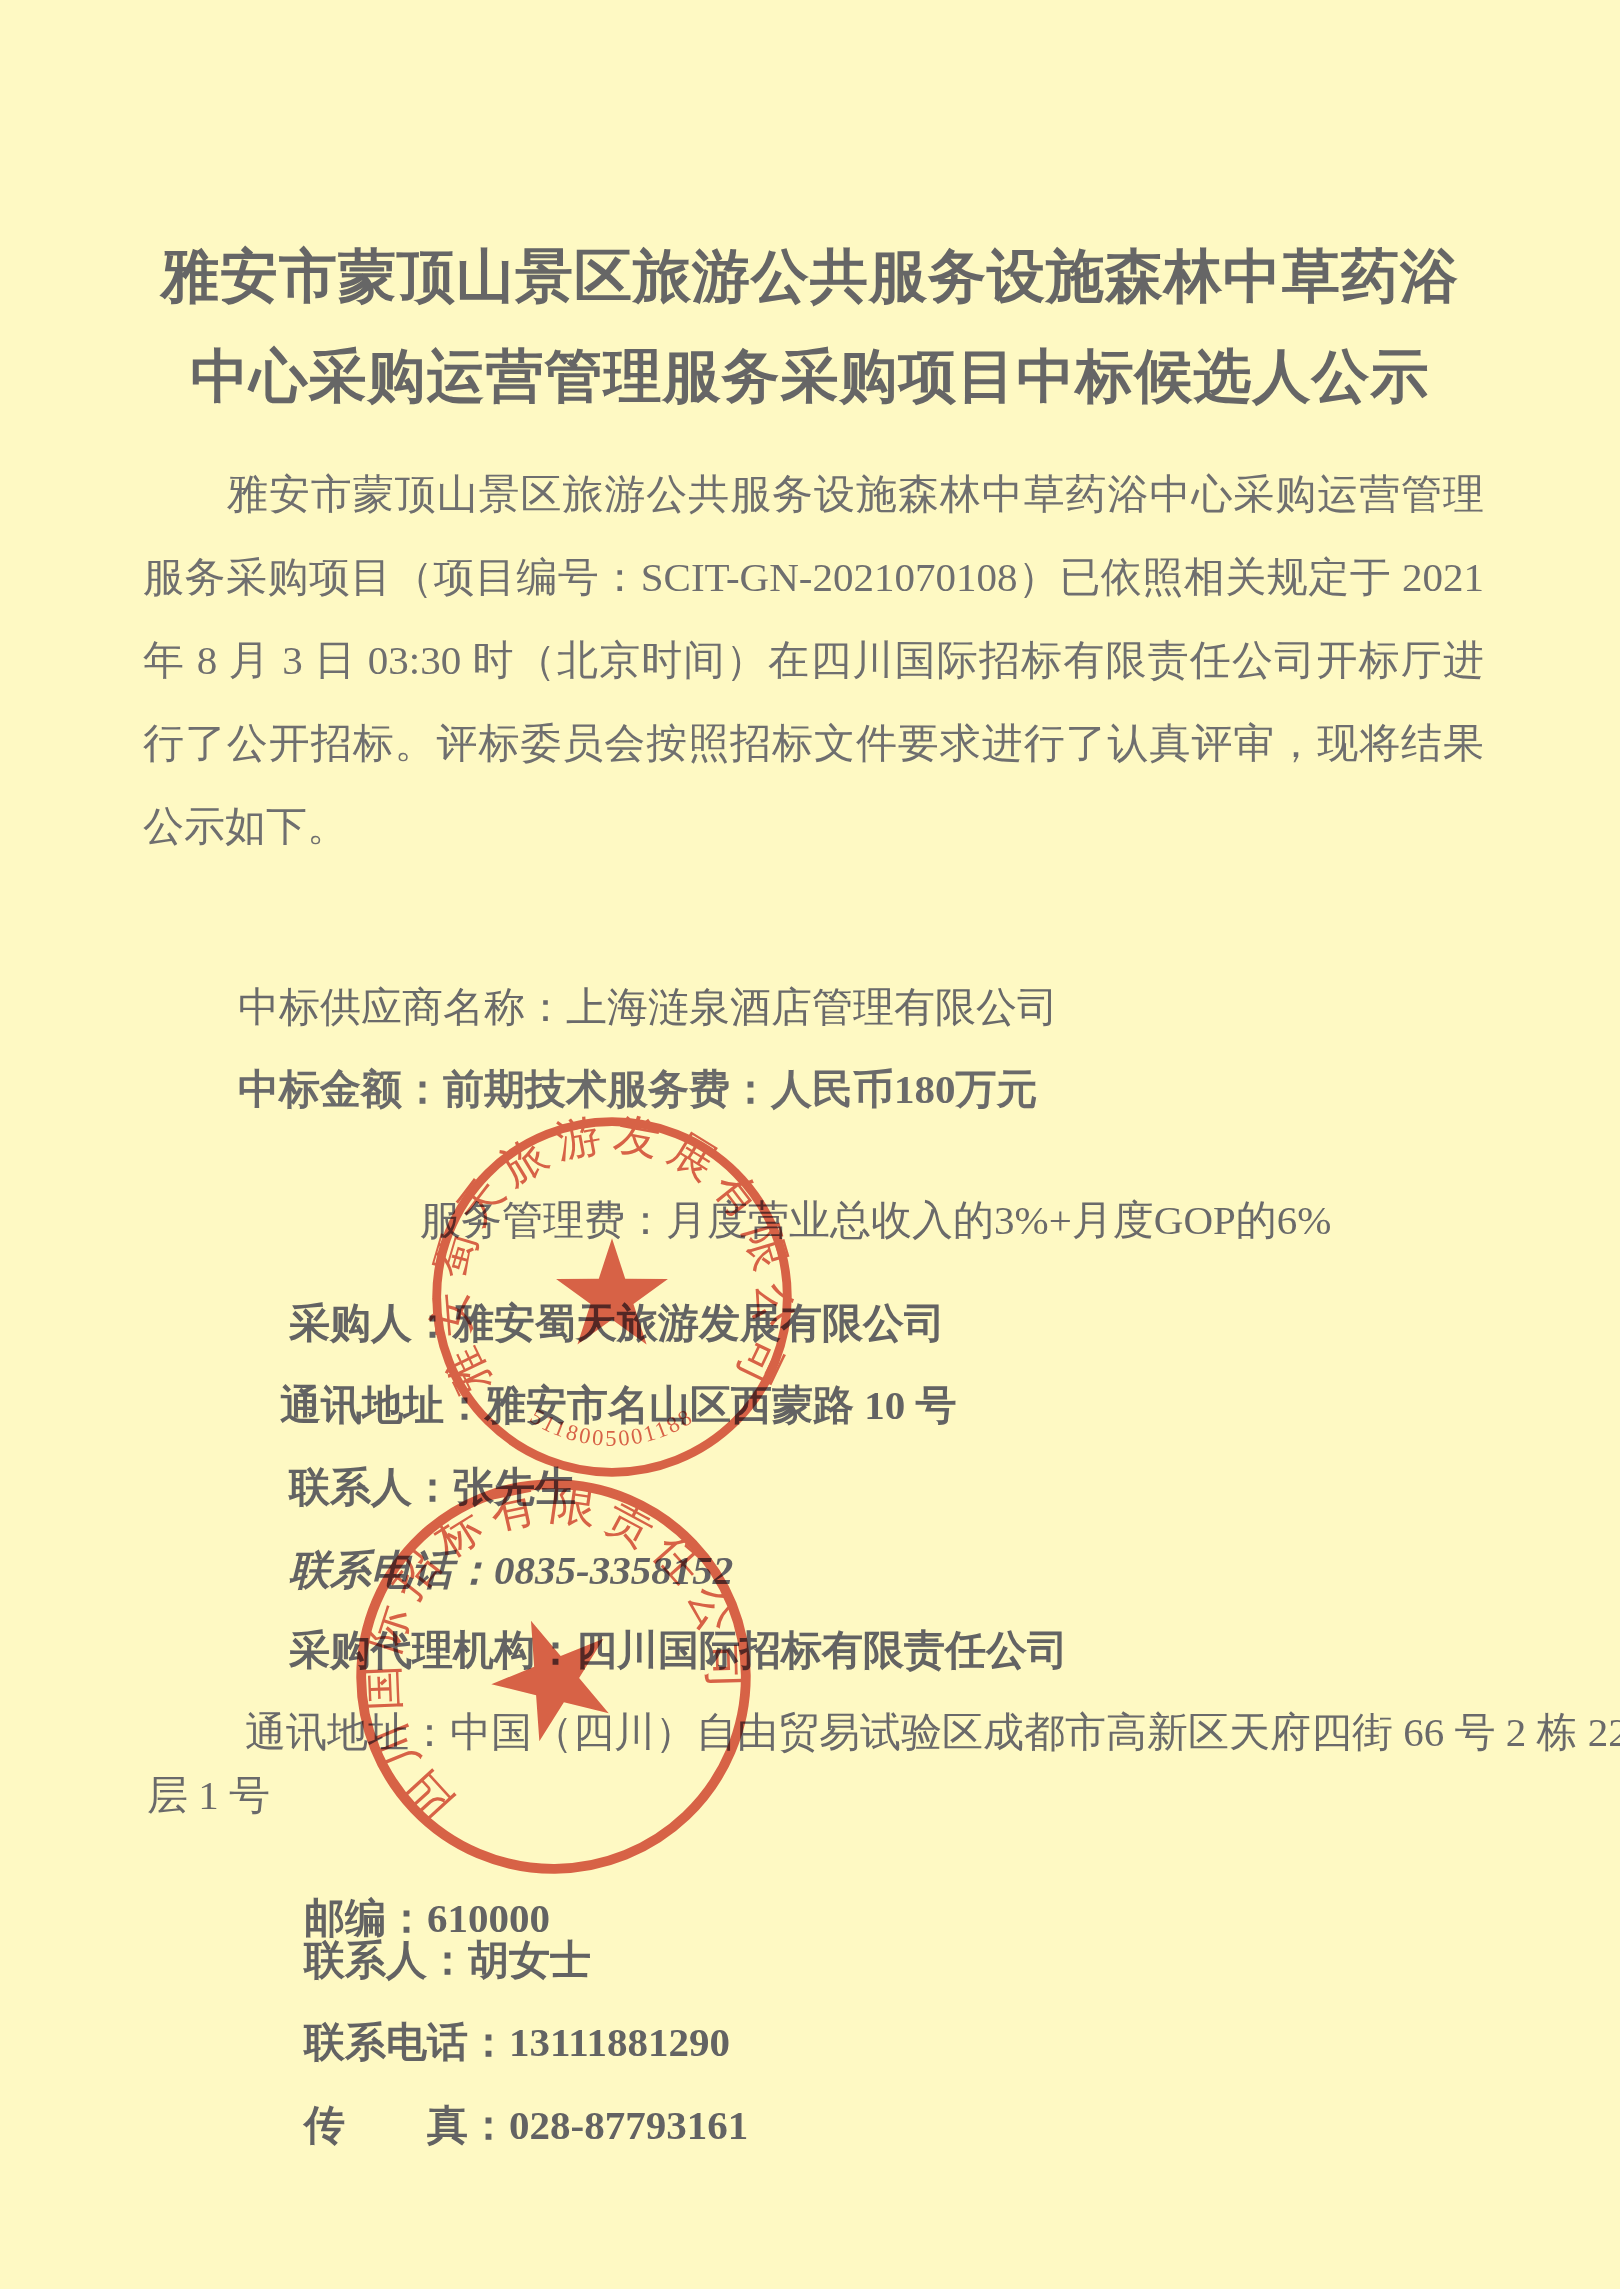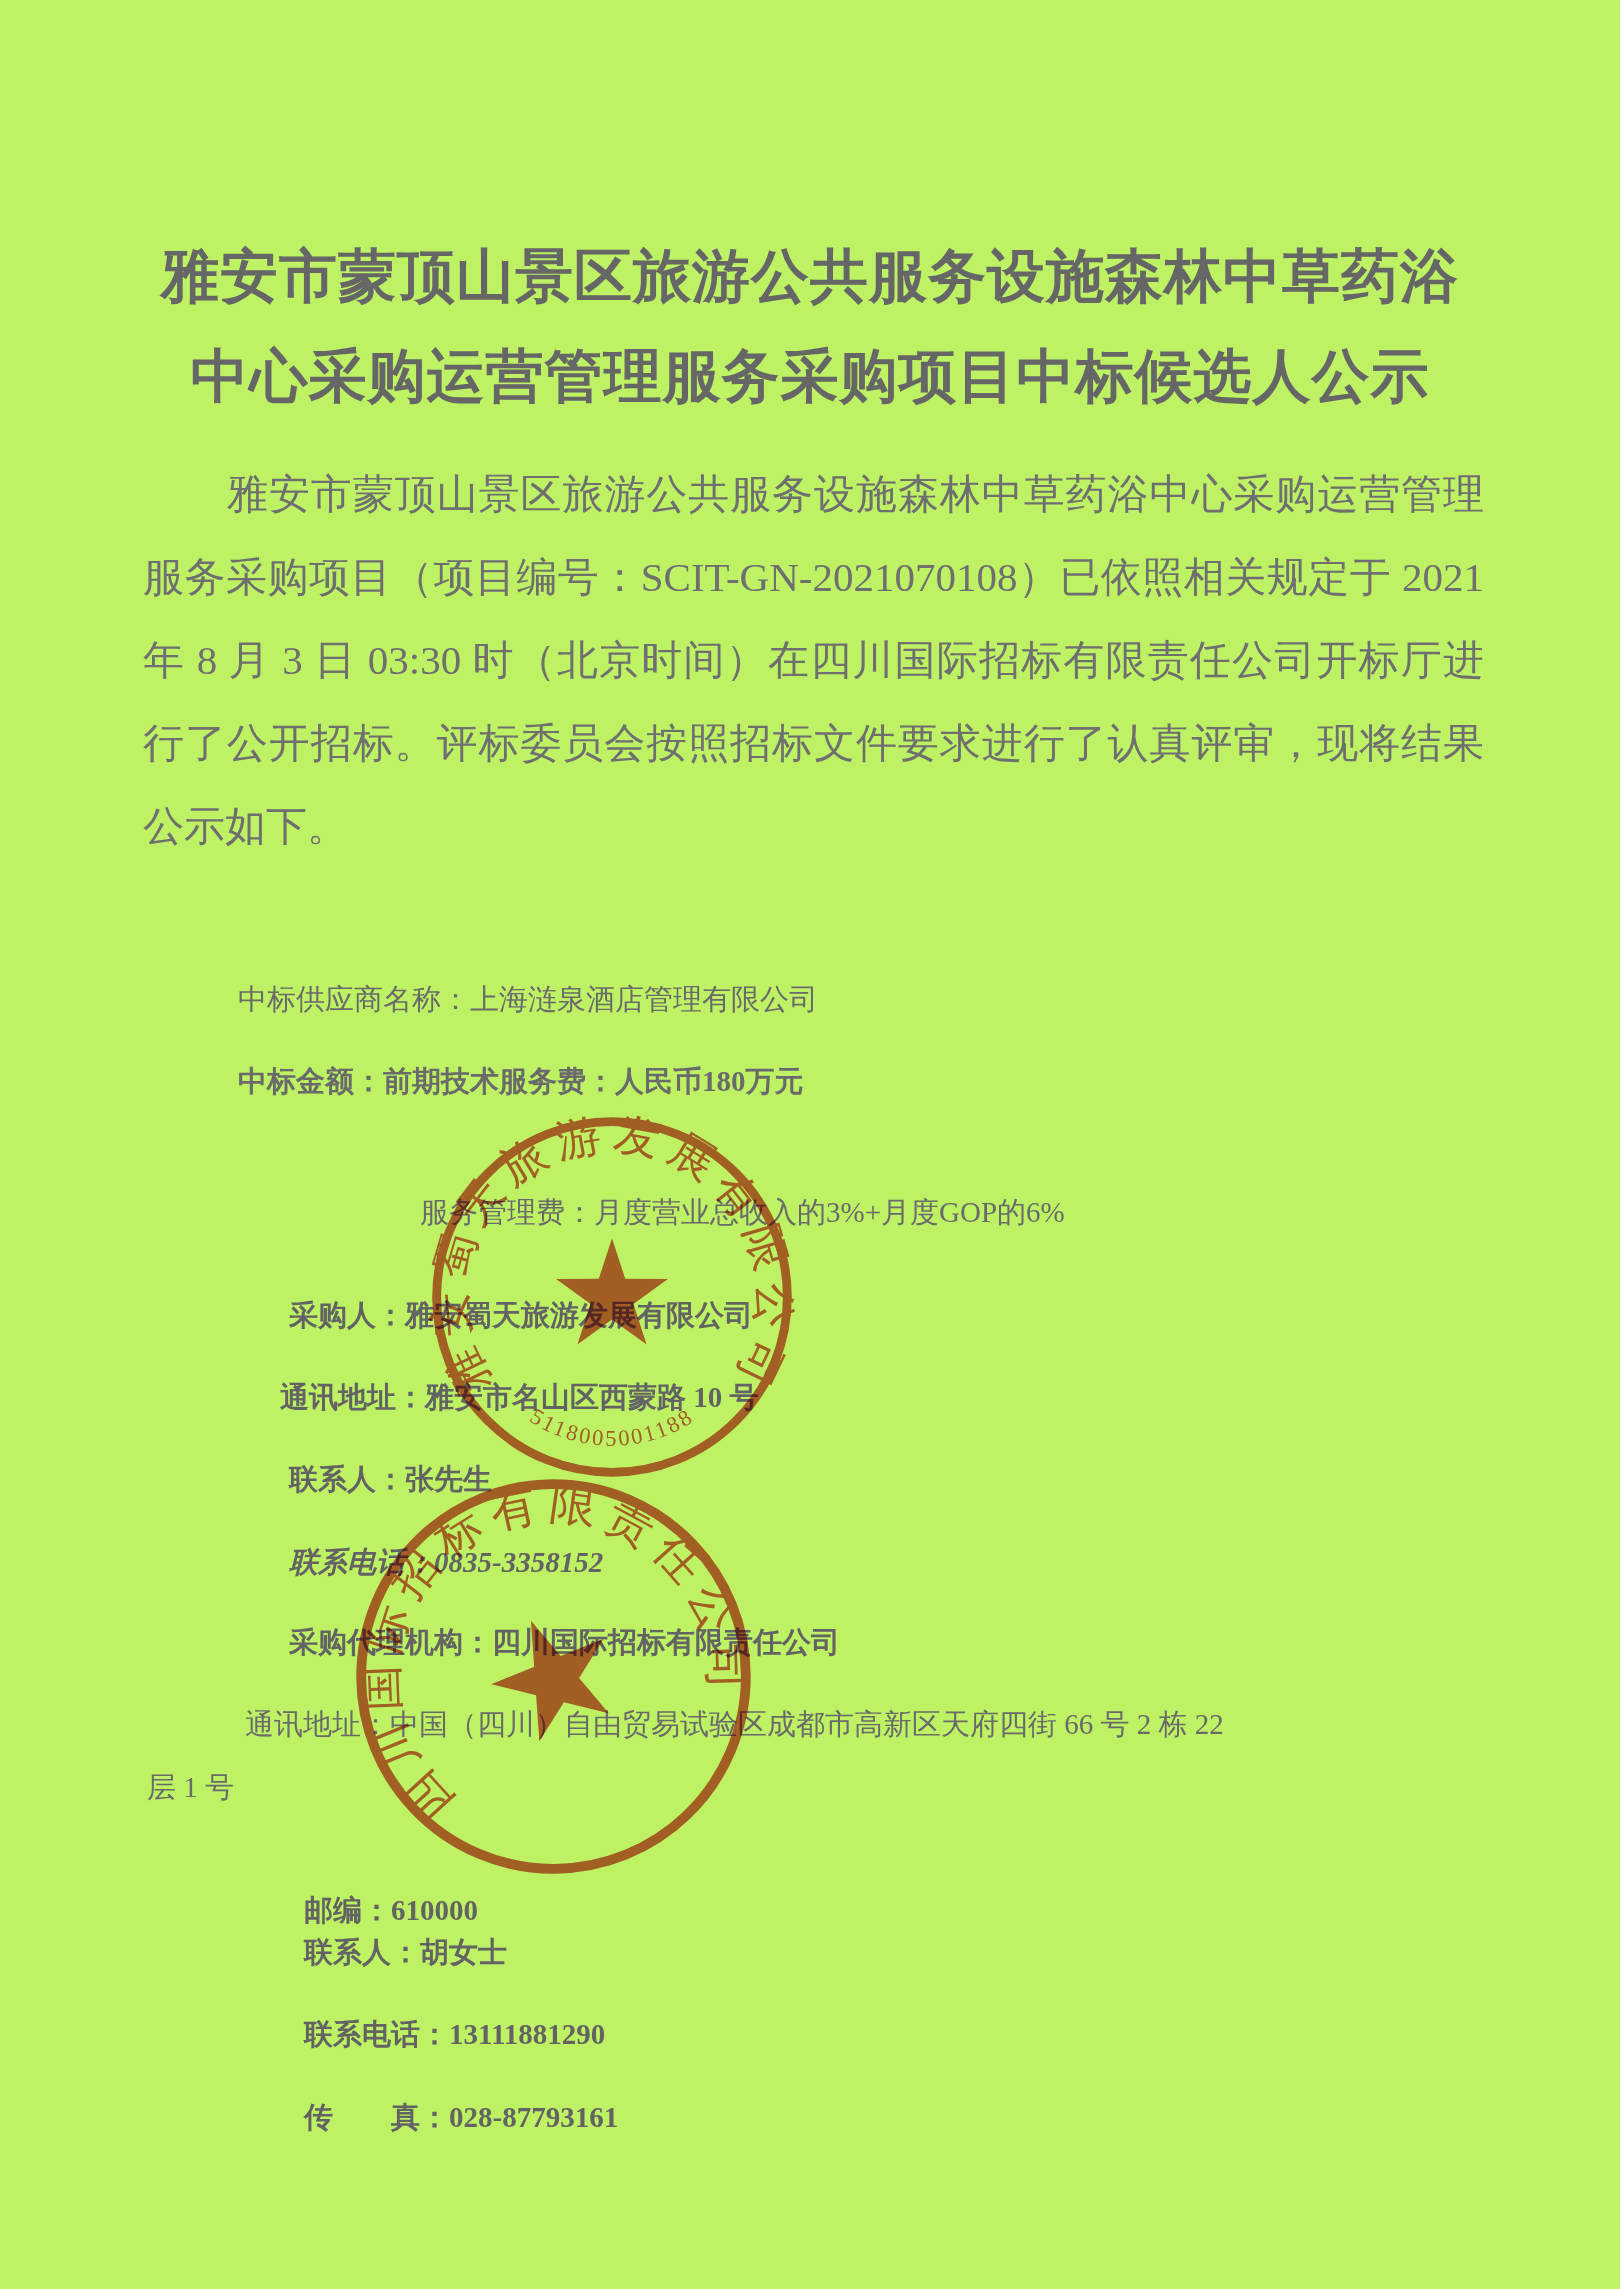--- a/index.html
+++ b/index.html
@@ -1,35 +1,35 @@
 <!DOCTYPE html>
 <html><head>
 <meta charset="utf-8">
 <style>
   html,body{margin:0;padding:0;background:#e9e9e9;}
   .page{
     position:relative;
     width:1620px;height:2290px;
-    background:#bef264;
+    background:#fef9c3;
     font-family:"Liberation Serif", serif;
     color:#6b6b6b;
     overflow:hidden;
   }
   .title{
     position:absolute;top:227px;left:0;width:100%;
     text-align:center;font-size:58px;font-weight:700;
     line-height:100px;color:#666;letter-spacing:1px;
   }
   .para{
     position:absolute;top:453px;left:143px;width:1341px;
     font-size:41px;line-height:83px;text-align:justify;
     text-indent:84px;color:#6f6f6f;
   }
   .line{
-    position:absolute;font-size:29px;color:#6a6a6a;white-space:nowrap;
+    position:absolute;font-size:41px;color:#6a6a6a;white-space:nowrap;
   }
   .bold{font-weight:700;color:#636363;}
   .seal{
     position:absolute;
     mix-blend-mode:multiply;
     opacity:.82;
   }
   .seal text{font-family:"Liberation Serif", serif;}
   .seal2{transform:rotate(-22deg);}
 </style>

